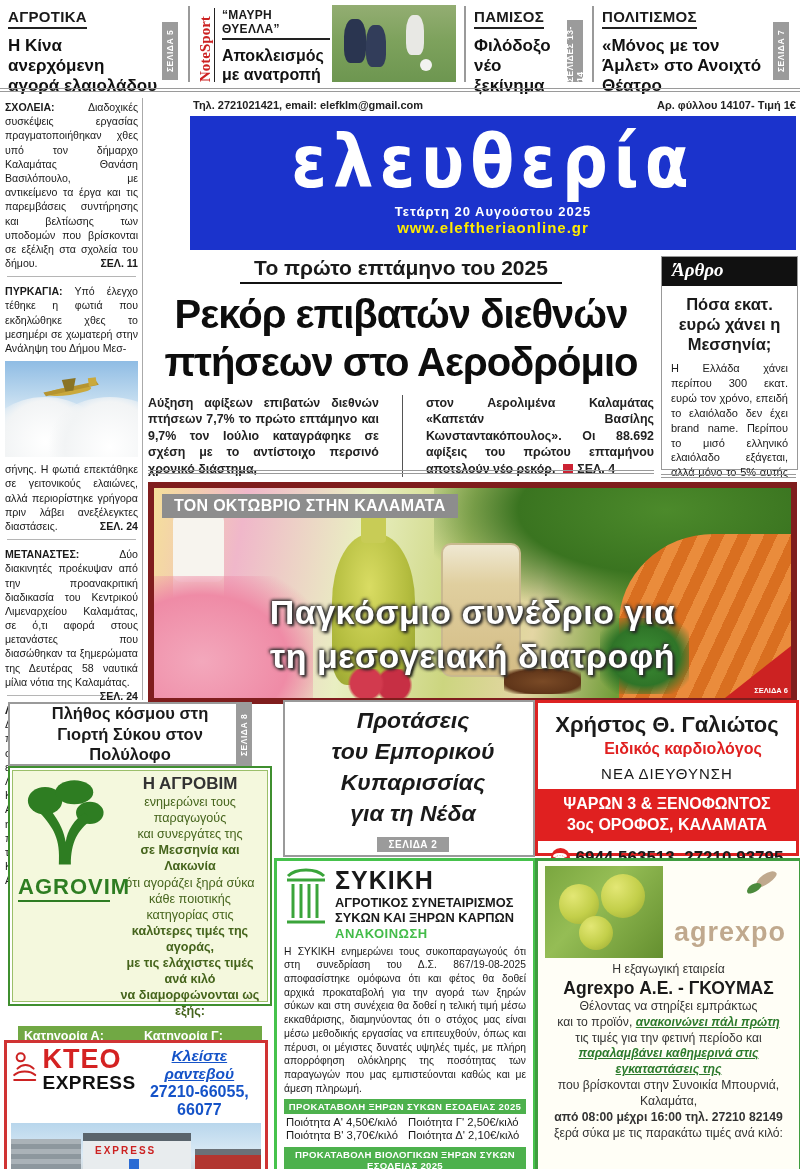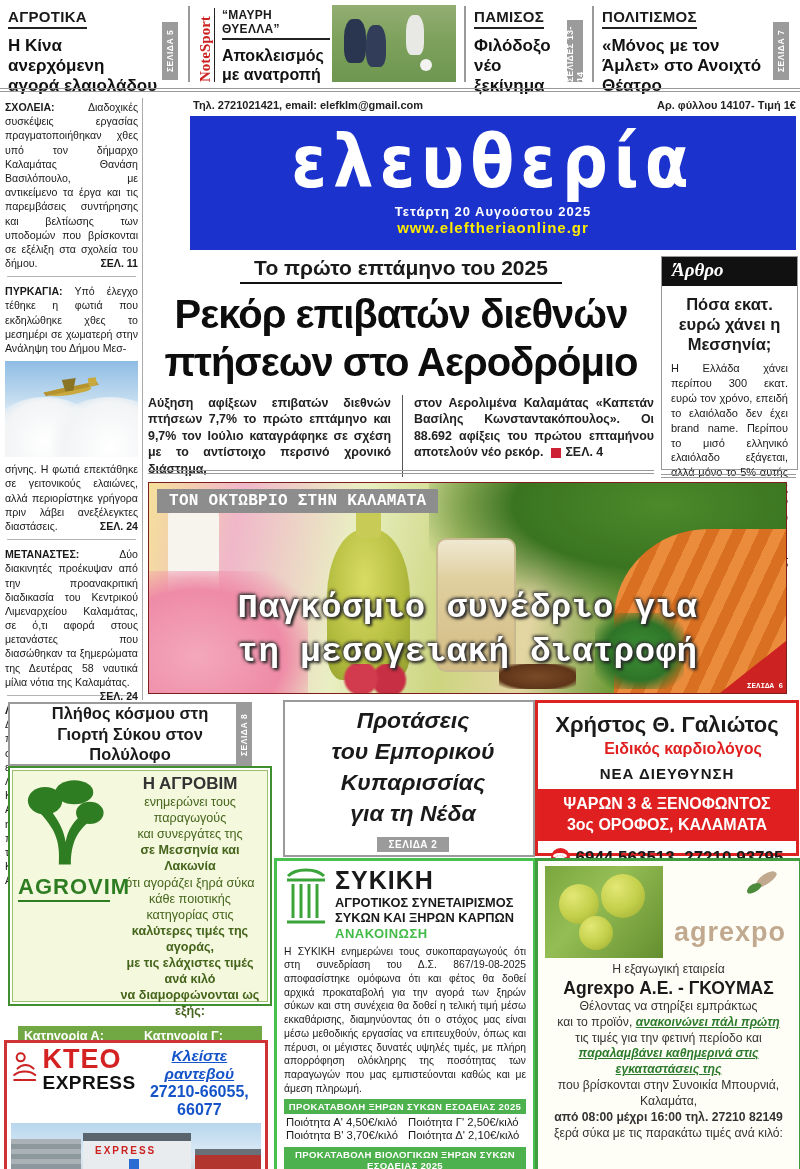--- a/index.html
+++ b/index.html
@@ -32,37 +32,37 @@
   .deck{font-size:12.4px;font-weight:bold;line-height:1.32;text-align:justify;color:#222;}
   .redsq{display:inline-block;width:10px;height:10px;background:#cc2233;margin:0 4px 0 8px;vertical-align:middle;}
   
   #arthro{border:1px solid #999;background:#fff;}
   #arthro-head{background:#111;color:#fff;font-family:"Liberation Serif",serif;font-style:italic;
                font-weight:bold;font-size:19px;padding:2px 10px 5px 10px;}
   #arthro-title{font-size:16.5px;font-weight:bold;text-align:center;line-height:1.2;margin:9px 6px 7px 6px;}
   #arthro-body{font-size:11px;line-height:1.35;text-align:justify;margin:0 9px;}
   #arthro-page{font-size:11px;font-weight:bold;font-style:italic;text-align:right;margin:4px 9px;border-top:1px solid #444;padding-top:2px;}
   
-  #feature{border:1px solid #7f1d1d;overflow:hidden;font-family:Liberation Mono, monospace;}
+  #feature{border:6px solid #7f1d1d;overflow:hidden;}
   .flayer{position:absolute;}
   #feature-label{position:absolute;left:8px;top:6px;background:#8d8d8d;color:#fff;font-weight:bold;
                  font-size:16px;padding:3px 12px;z-index:5;letter-spacing:.3px;}
   .ftitle{position:absolute;width:100%;text-align:center;color:#fff;font-weight:bold;font-size:34px;z-index:5;
           text-shadow:0 0 4px #333,2px 2px 3px #222,-1px -1px 3px #333;letter-spacing:.5px;}
   #ftri{position:absolute;right:0;bottom:0;width:0;height:0;border-left:66px solid transparent;border-bottom:52px solid #cc2222;z-index:4;}
   #ftri-label{position:absolute;right:3px;bottom:3px;color:#fff;font-size:7.5px;font-weight:bold;z-index:5;}
   
   .graybox{border:2px solid #9a9a9a;background:#fff;display:flex;flex-direction:column;align-items:center;justify-content:center;padding-left:8px;}
   #figfest{font-size:16.5px;font-weight:bold;text-align:center;line-height:1.25;}
   #emporiko-title{font-style:italic;font-weight:bold;font-size:23px;text-align:center;line-height:1.35;}
   .badge{background:#9b9b9b;color:#fff;font-weight:bold;font-size:10px;padding:2px 12px;margin-top:8px;letter-spacing:.5px;}
   #doctor{border:3px solid #d22;background:#fff;text-align:center;}
   #doc-name{font-size:22px;font-weight:bold;margin-top:9px;}
   #doc-spec{color:#e02020;font-size:16px;font-weight:bold;margin-top:2px;padding-left:32px;}
-  #doc-new{font-size:15px;font-weight:bold;letter-spacing:1px;margin-top:7px;}
+  #doc-new{font-size:15px;font-weight:normal;letter-spacing:1px;margin-top:7px;}
   #doc-band{background:#e02020;color:#fff;font-weight:bold;font-size:16px;line-height:1.3;padding:5px 0;margin-top:7px;}
   #doc-phone-row{font-size:17px;font-weight:bold;margin-top:7px;display:flex;align-items:center;justify-content:center;gap:6px;}
   .phone-ic{display:inline-flex;width:19px;height:19px;border-radius:50%;background:#e02020;color:#fff;font-size:12px;
             align-items:center;justify-content:center;}
   
   #agrovim{background:#f4f8dd;border:2px solid #3f8f2f;box-shadow:inset 0 0 0 2px #fff,inset 0 0 0 3px #9bbf6a;padding:6px 8px;color:#45641c;}
   .agv-line{font-size:12.6px;line-height:1.28;text-align:center;}
   .agv-b{font-weight:bold;}
   #agv-title{font-size:17px;text-align:center;font-weight:bold;color:#333;}
   #agrovim-logo{color:#2e7d22;font-weight:800;font-size:22px;letter-spacing:1px;border-bottom:2px solid #2e7d22;}
@@ -197,21 +197,21 @@
       <span class="pgref">ΣΕΛ. 10</span>
     </p>
   </div>
 
   <div class="abs" style="left:148px;top:256px;width:506px;text-align:center;">
     <span id="kicker">Το πρώτο επτάμηνο του 2025</span>
     <div id="headline" style="margin-top:10px;">
       <div>Ρεκόρ επιβατών διεθνών</div>
       <div>πτήσεων στο Αεροδρόμιο</div>
     </div>
-    <div style="display:flex;gap:4px;margin-top:9px;text-align:left;">
+    <div style="display:flex;gap:16px;margin-top:9px;text-align:left;">
       <div class="deck" style="width:247px;padding-right:7px;">Αύξηση αφίξεων επιβατών διεθνών πτήσεων 7,7% το πρώτο επτάμηνο και 9,7% τον Ιούλιο καταγράφηκε σε σχέση με το αντίστοιχο περσινό χρονικό διάστημα,</div>
       <div style="width:1px;background:#555;"></div>
       <div class="deck" style="width:244px;padding-left:7px;">
         <span>στον Αερολιμένα Καλαμάτας «Καπετάν Βασίλης Κωνσταντακόπουλος». Οι 88.692 αφίξεις του πρώτου επταμήνου αποτελούν νέο ρεκόρ.</span><span class="redsq"></span><b>ΣΕΛ. 4</b>
       </div>
     </div>
   </div>
   <div class="hrule abs" style="left:148px;top:470px;width:506px;"></div>
   <div class="hrule abs" style="left:148px;top:473px;width:506px;"></div>
 

